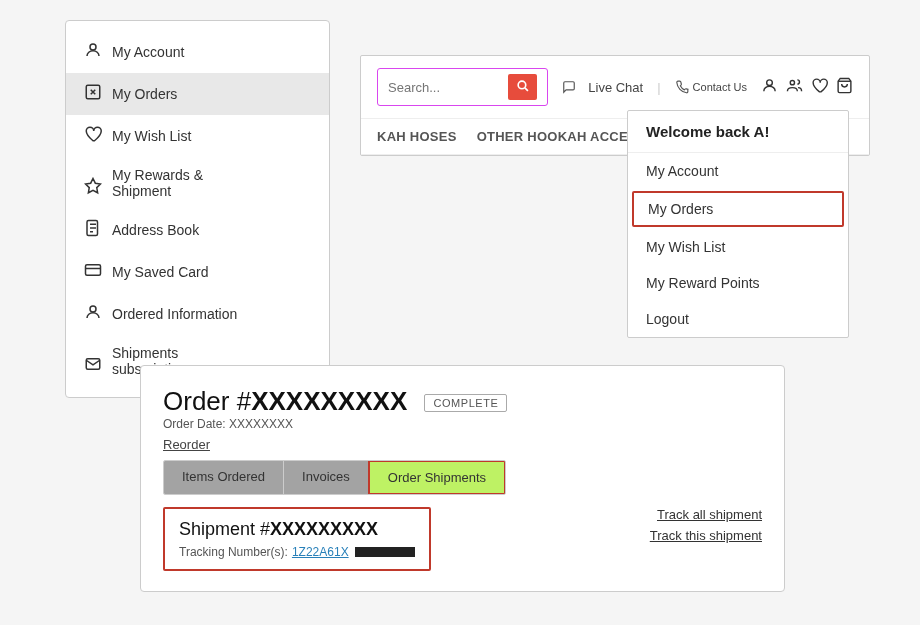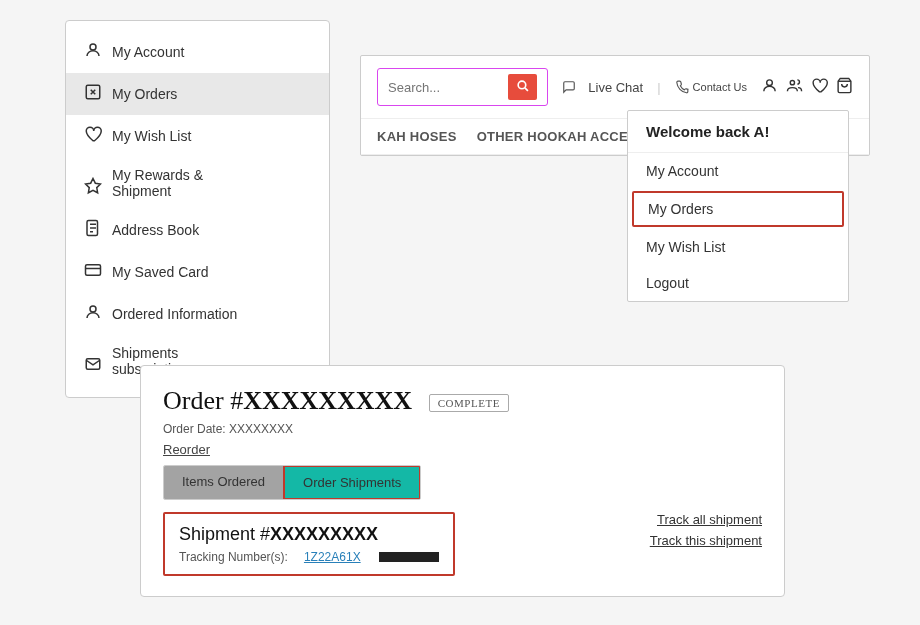--- a/index.html
+++ b/index.html
@@ -175,22 +175,20 @@
       width: 645px;
       background: #fff;
       border: 1px solid #ccc;
       border-radius: 4px;
       padding: 20px 22px 20px 22px;
     }
     .order-title {
       font-size: 26px;
       font-weight: normal;
       color: #111;
-      margin-bottom: 6px;
-      font-family: Liberation Serif, serif;
     }
     .order-title strong {
       font-weight: bold;
     }
     .status-badge {
       display: inline-block;
       border: 1px solid #aaa;
       color: #555;
       font-size: 11px;
       padding: 2px 8px;
@@ -226,21 +224,21 @@
       color: #333;
       border-right: 1px solid #ccc;
       cursor: pointer;
       background: #a3a3a3;
     }
     .tab-item:last-child {
       border-right: none;
     }
     .tab-item.active {
       border: 2px solid #c0392b;
-      background: #14b8a6;
+      background: #bef264;
       font-weight: 500;
       margin: -1px;
       z-index: 1;
     }
     .shipment-box {
       border: 2px solid #c0392b;
       border-radius: 2px;
       padding: 10px 14px;
       display: inline-block;
       min-width: 260px;
@@ -249,21 +247,21 @@
       font-size: 18px;
       font-weight: normal;
       color: #111;
     }
     .shipment-title strong {
       font-weight: bold;
     }
     .tracking-row {
       display: flex;
       align-items: center;
-      gap: 16px;
+      gap: 4px;
       font-size: 12px;
       color: #555;
       margin-top: 5px;
     }
     .tracking-number {
       color: #2980b9;
       text-decoration: underline;
       cursor: pointer;
     }
     .tracking-redacted {
@@ -440,36 +438,38 @@
     <span>KAH HOSES</span>
     <span>OTHER HOOKAH ACCESSORIES</span>
   </div>
 </div>
 
 <div class="welcome-dropdown">
   <div class="welcome-header">Welcome back A!</div>
   <div class="dropdown-item">My Account</div>
   <div class="dropdown-item highlighted">My Orders</div>
   <div class="dropdown-item">My Wish List</div>
+  <div class="dropdown-item">My Reward Points</div>
   <div class="dropdown-item">Logout</div>
 </div>
 
 <div class="order-panel">
   <div class="order-title">
     <span>Order #</span><strong>XXXXXXXXX</strong>
     <span class="status-badge">COMPLETE</span>
   </div>
   <div class="order-date">
     <span>Order Date:</span>
     <span>XXXXXXXX</span>
   </div>
   <a class="reorder-link">Reorder</a>
 
   <div class="tabs-row">
     <div class="tab-item">Items Ordered</div>
+    <div class="tab-item">Invoices</div>
     <div class="tab-item active">Order Shipments</div>
   </div>
 
   <div class="shipment-row">
     <div class="shipment-box">
       <div class="shipment-title">
         <span>Shipment #</span><strong>XXXXXXXXX</strong>
       </div>
       <div class="tracking-row">
         <span>Tracking Number(s):</span>

